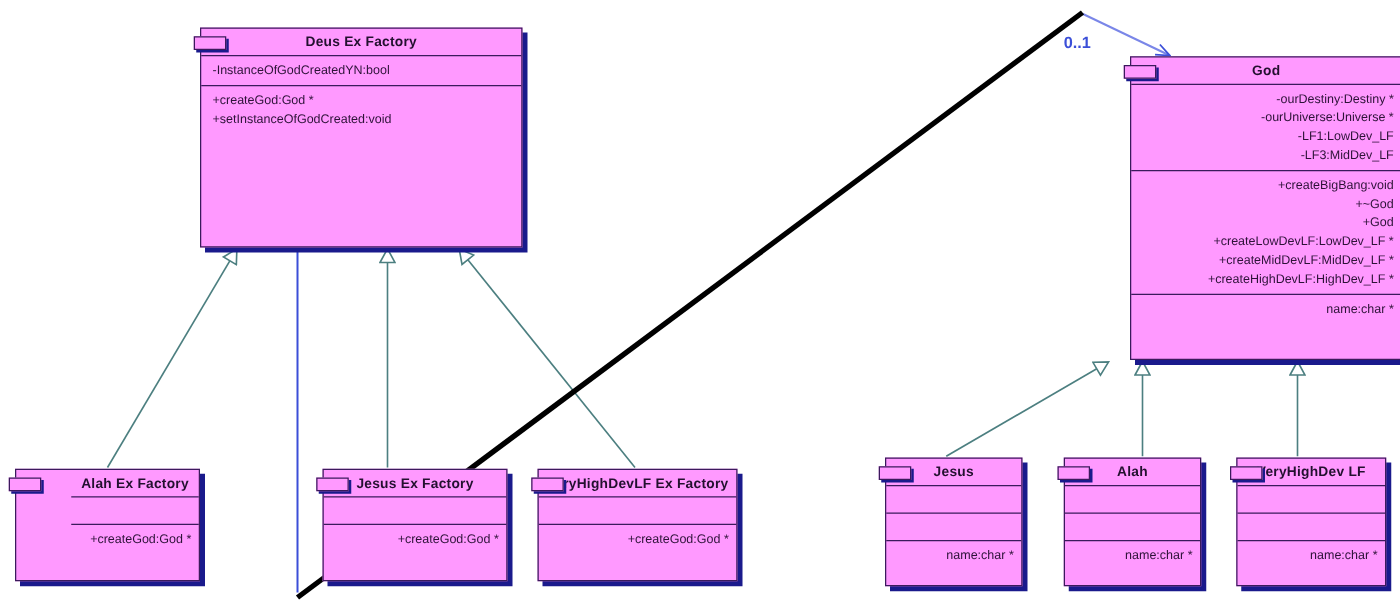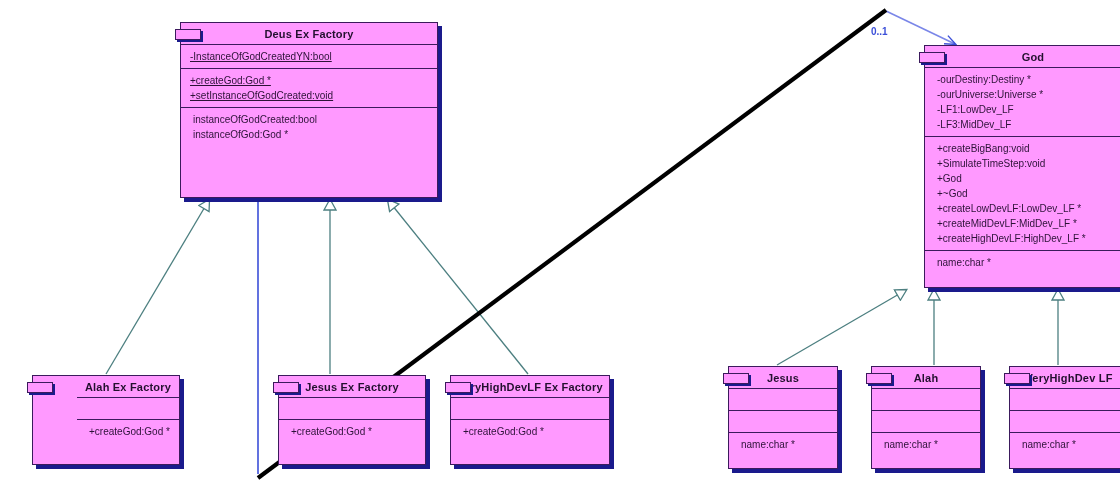--- a/index.html
+++ b/index.html
@@ -1,20 +1,20 @@
 <!DOCTYPE html>
 <html><head>
 <meta charset="utf-8">
 <style>
   html,body{margin:0;padding:0;background:#ffffff;}
   body{
     width:1120px;height:480px;position:relative;overflow:hidden;
     font-family:"Liberation Sans","DejaVu Sans",sans-serif;
   }
-  #canvas{position:absolute;left:0;top:0;width:1024px;height:480px;margin-left:20px;}
+  #canvas{position:absolute;left:0;top:0;width:1024px;height:480px;}
   #edges{position:absolute;left:0;top:0;width:1120px;height:480px;pointer-events:none;}
 
   .uml-class{
     position:absolute;
     background:#ff99ff;
     border:1.5px solid #3b1a5c;
     box-shadow:4px 4px 0 0 #1a1a8c;
     box-sizing:border-box;
     z-index:5;
   }
@@ -42,26 +42,26 @@
     padding:4px 0 4px 0;
   }
   .compartment.empty{min-height:13px;}
   .member{
     font-size:10px;
     color:#2d1238;
     line-height:13px;
     padding:1px 6px 1px 9px;
     white-space:nowrap;
   }
-  .member.underline{ text-decoration:underline; }
-  .member.plain{ padding-left:12px; }
+  .member.underline{ }
+  .member.plain{ padding-left:12px;text-align:right; }
 
   .mult-label{
     position:absolute;
-    font-size:10px;
+    font-size:13px;
     font-weight:bold;
     color:#3b4fd8;
     z-index:7;
     white-space:nowrap;
   }
 </style>
 </head>
 <body>
 
 <div id="canvas">
@@ -109,39 +109,34 @@
 <div class="uml-class" style="left: 160px; top: 22px; width: 258px; height: 176px;">
       <div class="tab"></div>
       <div class="cls-title">Deus Ex Factory</div>
       <div class="compartment">
         <div class="member underline">-InstanceOfGodCreatedYN:bool</div>
       </div>
       <div class="compartment">
         <div class="member underline">+createGod:God *</div>
         <div class="member underline">+setInstanceOfGodCreated:void</div>
       </div>
-      <div class="compartment">
-        <div class="member plain">instanceOfGodCreated:bool</div>
-        <div class="member plain">instanceOfGod:God *</div>
-      </div>
     </div>
     <div class="uml-class" style="left: 904px; top: 45px; width: 218px; height: 243px;">
       <div class="tab"></div>
       <div class="cls-title">God</div>
       <div class="compartment">
         <div class="member plain">-ourDestiny:Destiny *</div>
         <div class="member plain">-ourUniverse:Universe *</div>
         <div class="member plain">-LF1:LowDev_LF</div>
         <div class="member plain">-LF3:MidDev_LF</div>
       </div>
       <div class="compartment">
         <div class="member plain">+createBigBang:void</div>
-        <div class="member plain">+SimulateTimeStep:void</div>
+        <div class="member plain">+~God</div>
         <div class="member plain">+God</div>
-        <div class="member plain">+~God</div>
         <div class="member plain">+createLowDevLF:LowDev_LF *</div>
         <div class="member plain">+createMidDevLF:MidDev_LF *</div>
         <div class="member plain">+createHighDevLF:HighDev_LF *</div>
       </div>
       <div class="compartment">
         <div class="member plain">name:char *</div>
       </div>
     </div>
     <div class="uml-class" style="left: 12px; top: 375px; width: 148px; height: 90px; padding-left: 44px;">
       <div class="tab"></div>

